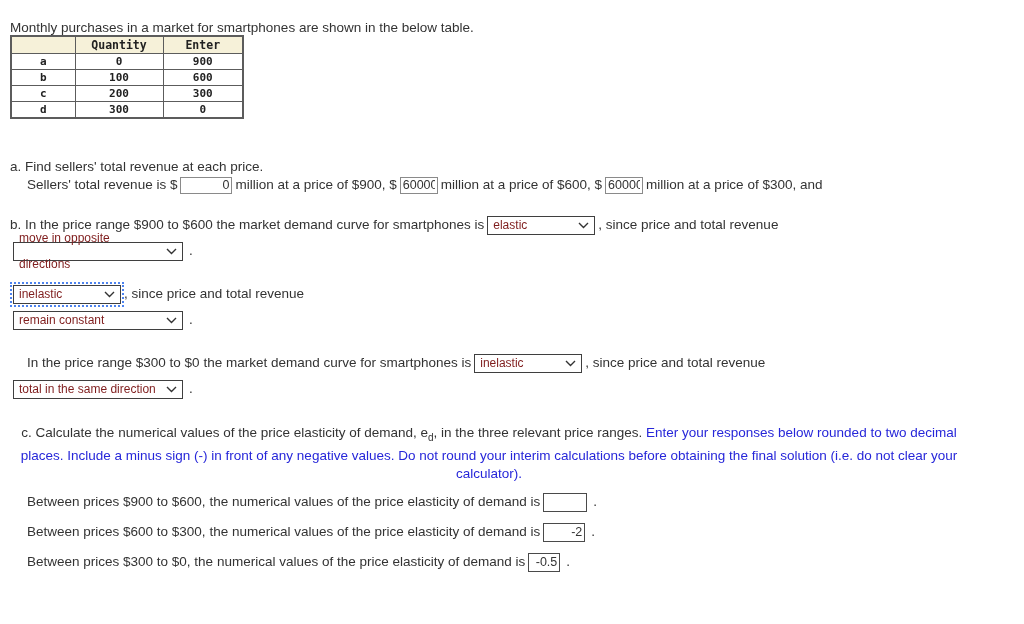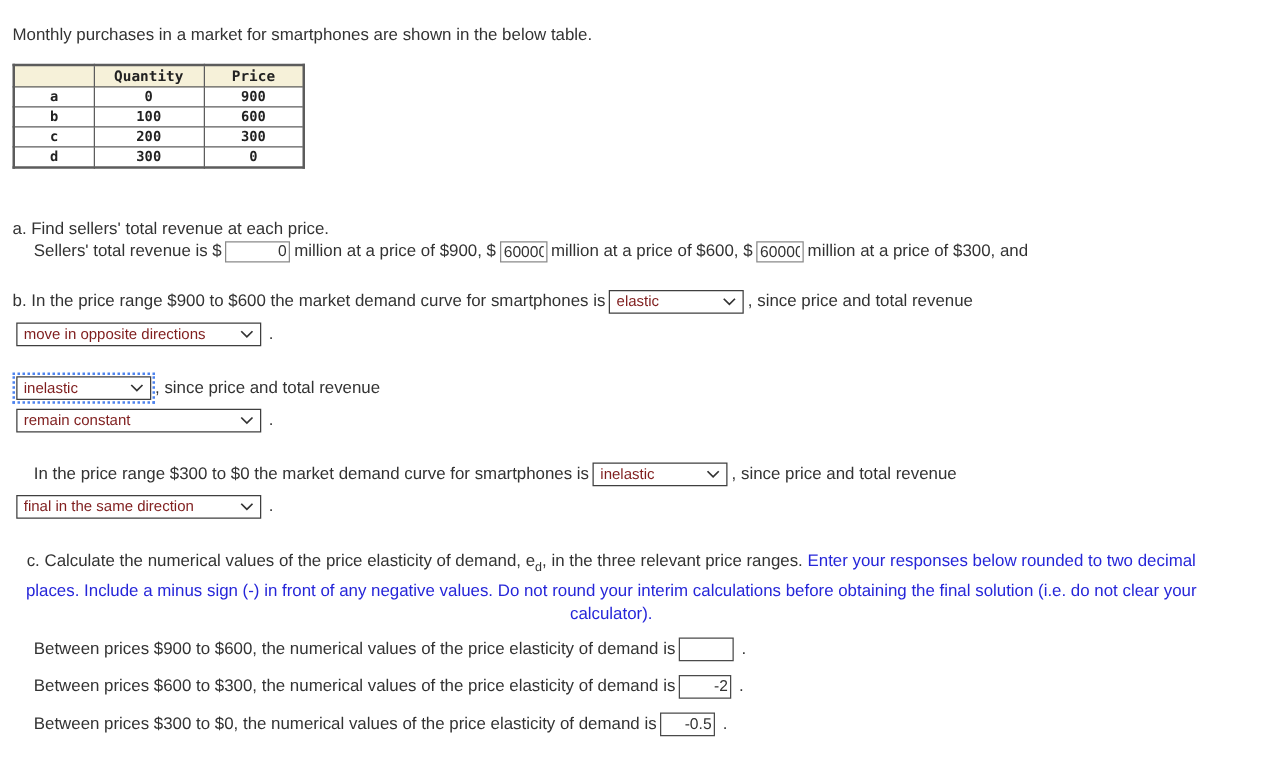--- a/index.html
+++ b/index.html
@@ -6,21 +6,20 @@
   html,body { width:1024px; height:624px; background:#ffffff; overflow:hidden; }
   body {
     font-family:"Liberation Sans", sans-serif;
     font-size:13.5px;
     color:#333333;
     padding:20px 10px 0 10px;
   }
   
   table.qp {
     border-collapse:collapse;
-    margin-top:16px;
     font-family:"DejaVu Sans Mono","Liberation Mono",monospace;
     font-weight:bold;
     font-size:11px;
   }
   table.qp th, table.qp td {
     border:1px solid #5c5c5c;
     text-align:center;
     padding:1px 4px;
     background:#ffffff;
     color:#222;
@@ -64,21 +63,21 @@
     padding:0 5px;
     font-size:12px;
     color:#7f1d1d;
     vertical-align:middle;
     margin:0 3px;
     cursor:default;
   }
   .sel.focused { outline:2px dotted #4d83ee; outline-offset:1px; }
   .sel .chev { display:inline-flex; margin-left:6px; flex:none; }
   .w1 { width:108px; }
-  .w2 { width:196px; }
+  .w2 { width:170px; }
   .b-block { margin-top:17px; line-height:26px; max-width:990px; }
   
   .c-head { margin-top:22px; line-height:18px; max-width:958px;text-align:center; }
   .blue { color:#2626d9; }
   sub { font-size:10px; }
   .c-line { margin-top:8px; line-height:22px; }
   .period { margin-left:3px; }
 </style>
 </head>
 <body>
@@ -88,21 +87,21 @@
 <table class="qp">
   <colgroup>
       <col class="c-label">
       <col class="c-qty">
       <col class="c-price">
     </colgroup>
   <thead>
     <tr>
       <th></th>
       <th>Quantity</th>
-      <th>Price</th>
+      <th>Enter</th>
     </tr>
   </thead>
   <tbody>
     <tr>
       <td>a</td>
       <td>0</td>
       <td>900</td>
     </tr>
     <tr>
       <td>b</td>
@@ -169,21 +168,21 @@
 <div class="b-block">
   <span class="indent">In the price range $300 to $0 the market demand curve for smartphones is</span><span class="sel w1">
       <span>inelastic</span>
       <span class="chev">
         <svg width="11" height="7" viewBox="0 0 11 7">
           <polyline points="1,1 5.5,5.5 10,1" fill="none" stroke="#333" stroke-width="1.4"></polyline>
         </svg>
       </span>
     </span><span>, since price and total revenue</span><br>
   <span class="sel w2">
-      <span>final in the same direction</span>
+      <span>total in the same direction</span>
       <span class="chev">
         <svg width="11" height="7" viewBox="0 0 11 7">
           <polyline points="1,1 5.5,5.5 10,1" fill="none" stroke="#333" stroke-width="1.4"></polyline>
         </svg>
       </span>
     </span><span class="period">.</span>
 </div>
 
 <div class="c-head">
   <span>c. Calculate the numerical values of the price elasticity of demand, e</span><sub>d</sub><span>, in the three relevant price ranges.</span>
@@ -192,14 +191,14 @@
 
 <div class="c-line indent">
   <span>Between prices $900 to $600, the numerical values of the price elasticity of demand is</span><input class="ansbox dark right" style="width: 44px; height: 19px;" value=""><span class="period">.</span>
 </div>
 
 <div class="c-line indent">
   <span>Between prices $600 to $300, the numerical values of the price elasticity of demand is</span><input class="ansbox dark right" style="width: 42px; height: 19px;" value="-2"><span class="period">.</span>
 </div>
 
 <div class="c-line indent">
-  <span>Between prices $300 to $0, the numerical values of the price elasticity of demand is</span><input class="ansbox dark right" style="width: 44px; height: 19px;" value="-0.5"><span class="period">.</span>
+  <span>Between prices $300 to $0, the numerical values of the price elasticity of demand is</span><input class="ansbox dark right" style="width: 32px; height: 19px;" value="-0.5"><span class="period">.</span>
 </div>
 
 </body></html>

